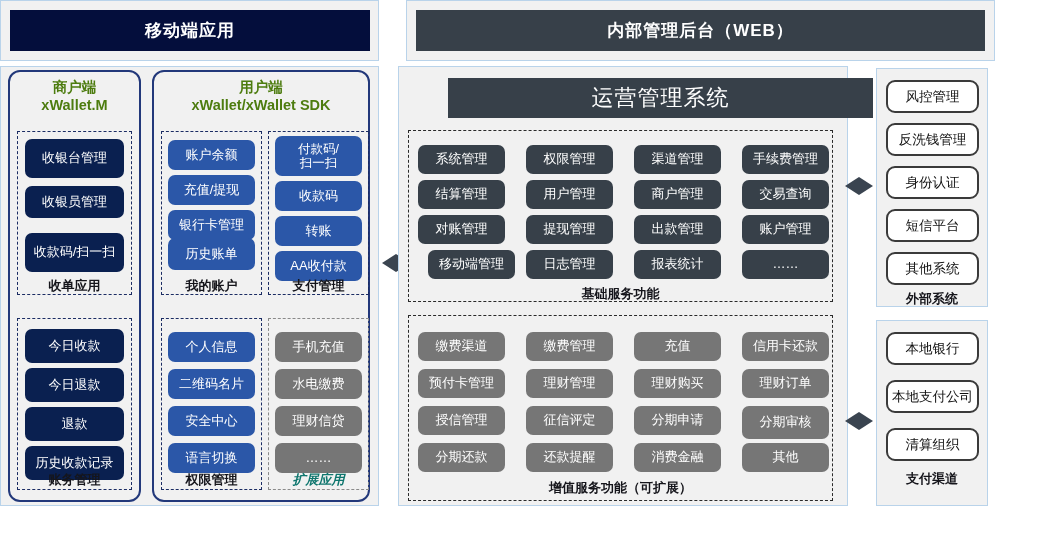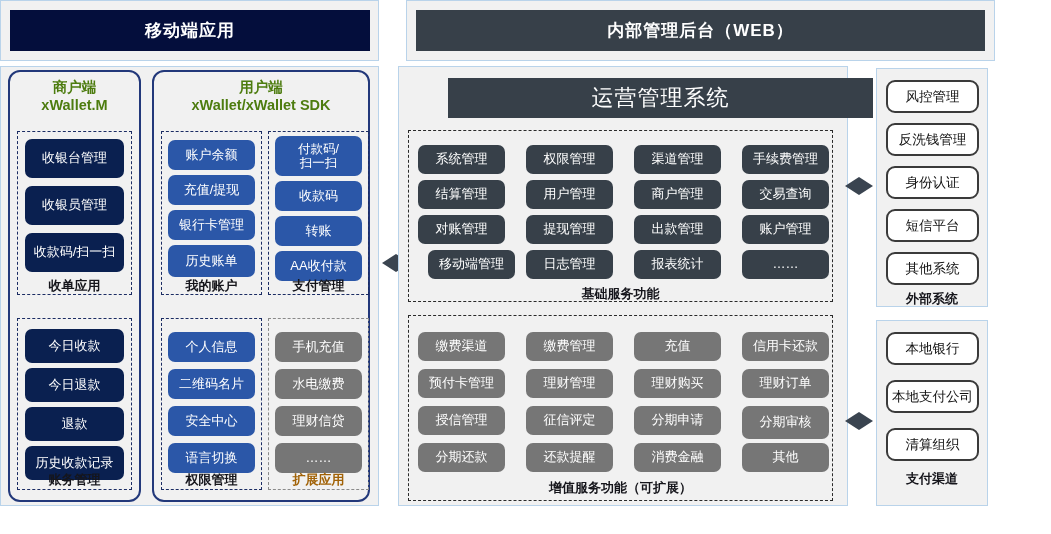--- a/index.html
+++ b/index.html
@@ -67,21 +67,21 @@
   .group.gray-dash { border-color: #8a8a8a; }
   .group.dark-dash { border-color: #2a2a2a; }
   .group-label {
     position: absolute;
     left: 0; right: 0;
     text-align: center;
     font-weight: bold;
     font-size: 13px;
     color: #15151b;
   }
-  .group-label.muted { color: #a16207; }
+  .group-label.muted { color: #0f766e; font-style: italic; }
 
   
   .btn {
     position: absolute;
     display: flex;
     align-items: center;
     justify-content: center;
     text-align: center;
     color: #ffffff;
     border-radius: 7px;
@@ -141,42 +141,42 @@
   <div class="panel" style="left:0px; top:66px; width:379px; height:440px;"></div>
 
   <div class="appcard" style="left:8px; top:70px; width:133px; height:432px;"></div>
   <div class="appcard-title" style="left:8px; top:78px; width:133px;">
     <div>商户端</div>
     <div>xWallet.M</div>
   </div>
 
   <div class="group" style="left:17px; top:131px; width:115px; height:164px;"></div>
   <div class="btn navy" style="left:25px; top:139px; width:99px; height:39px;">收银台管理</div>
-  <div class="btn navy" style="left:25px; top:186px; width:99px; height:39px;">收银员管理</div>
+  <div class="btn navy" style="left:25px; top:186px; width:99px; height:32px;">收银员管理</div>
   <div class="btn navy" style="left:25px; top:233px; width:99px; height:39px;">收款码/扫一扫</div>
   <div class="group-label" style="left:17px; top:277px; width:115px;">收单应用</div>
 
   <div class="group" style="left:17px; top:318px; width:115px; height:172px;"></div>
   <div class="btn navy" style="left:25px; top:329px; width:99px; height:34px;">今日收款</div>
   <div class="btn navy" style="left:25px; top:368px; width:99px; height:34px;">今日退款</div>
   <div class="btn navy" style="left:25px; top:407px; width:99px; height:34px;">退款</div>
   <div class="btn navy" style="left:25px; top:446px; width:99px; height:34px;">历史收款记录</div>
   <div class="group-label" style="left:17px; top:471px; width:115px;">账务管理</div>
 
   <div class="appcard" style="left:152px; top:70px; width:218px; height:432px;"></div>
   <div class="appcard-title" style="left:152px; top:78px; width:218px;">
     <div>用户端</div>
     <div>xWallet/xWallet SDK</div>
   </div>
 
   <div class="group" style="left:161px; top:131px; width:101px; height:164px;"></div>
   <div class="btn blue" style="left:168px; top:140px; width:87px; height:30px;">账户余额</div>
   <div class="btn blue" style="left:168px; top:175px; width:87px; height:30px;">充值/提现</div>
   <div class="btn blue" style="left:168px; top:210px; width:87px; height:30px;">银行卡管理</div>
-  <div class="btn blue" style="left:168px; top:245px; width:87px; height:32px;">历史账单</div>
+  <div class="btn blue" style="left:168px; top:238px; width:87px; height:32px;">历史账单</div>
   <div class="group-label" style="left:161px; top:277px; width:101px;text-align:center;">我的账户</div>
 
   <div class="group" style="left:268px; top:131px; width:101px; height:164px;"></div>
   <div class="btn blue two-line" style="left:275px; top:136px; width:87px; height:40px; font-size:12.5px;">付款码/
 扫一扫</div>
   <div class="btn blue" style="left:275px; top:181px; width:87px; height:30px;">收款码</div>
   <div class="btn blue" style="left:275px; top:216px; width:87px; height:30px;">转账</div>
   <div class="btn blue" style="left:275px; top:251px; width:87px; height:30px;">AA收付款</div>
   <div class="group-label" style="left:268px; top:277px; width:101px;">支付管理</div>
 

